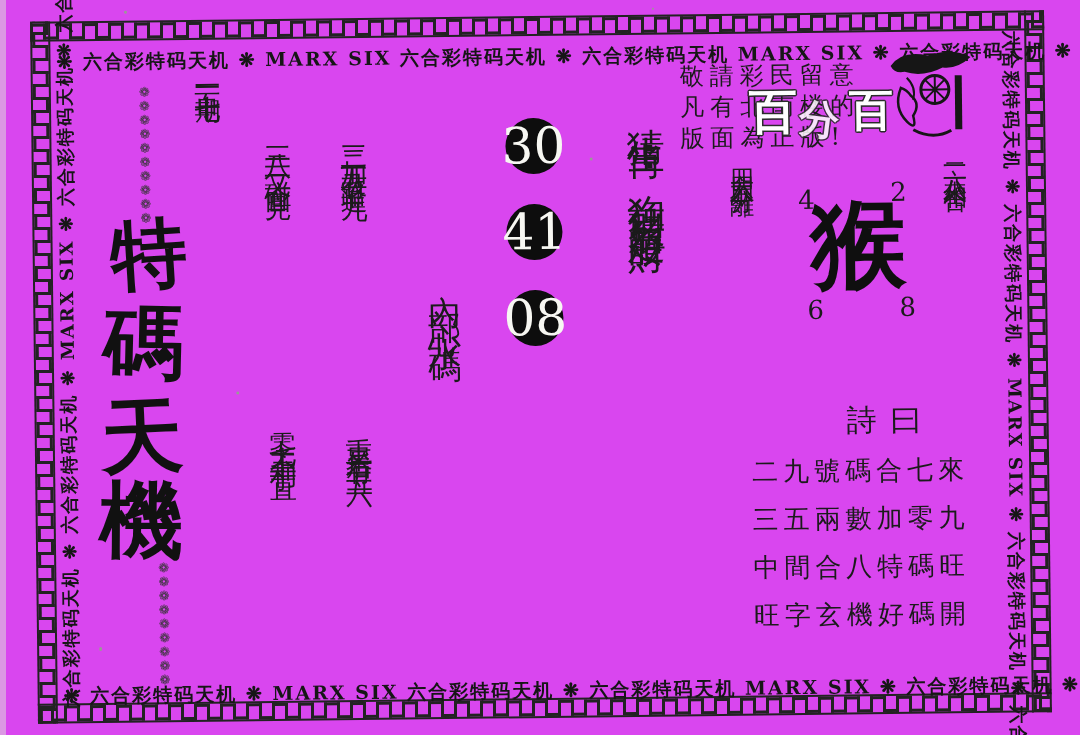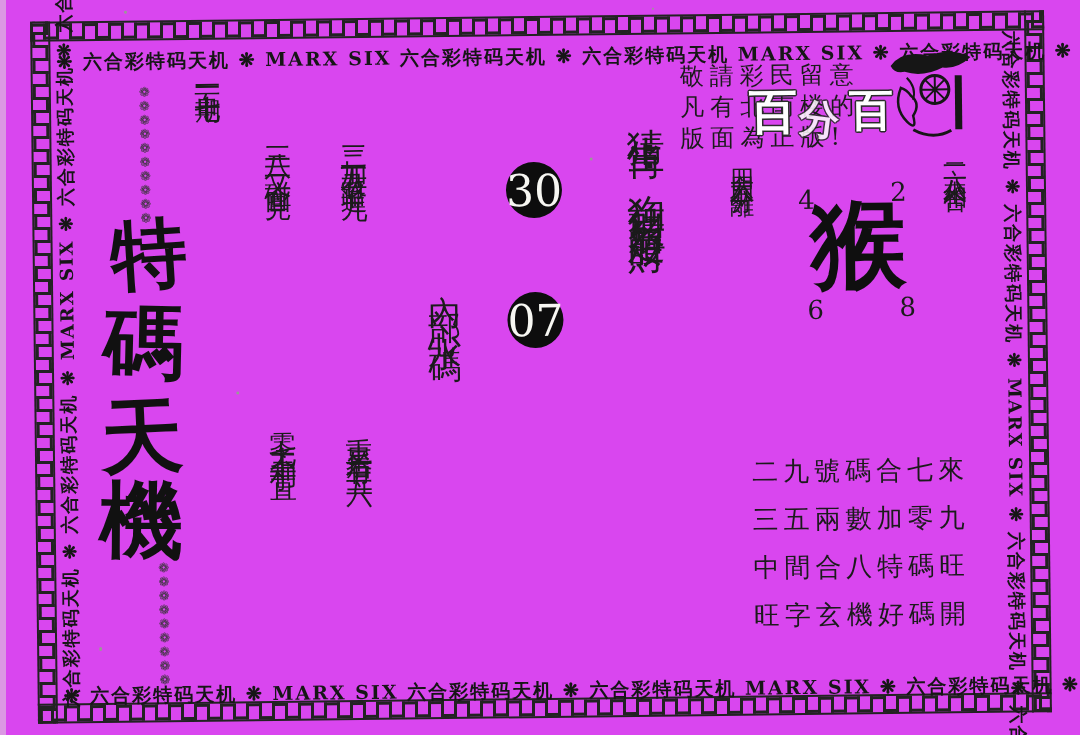--- a/index.html
+++ b/index.html
@@ -50,21 +50,21 @@
     text-shadow:-1.5px 0 #2b2b2b,1.5px 0 #2b2b2b,0 -1.5px #2b2b2b,0 1.5px #2b2b2b,
                 -1px -1px #2b2b2b,1px 1px #2b2b2b,-1px 1px #2b2b2b,1px -1px #2b2b2b;}
 
   
   .masthead-char{position:absolute;font-weight:900;line-height:1;color:#111;}
 
   
   #lucky-list{position:absolute;left:508px;top:118px;display:flex;flex-direction:column;gap:30px;}
   .num-circle{width:56px;height:56px;border-radius:50%;background:#0d0d0d;color:#f7f7f2;
               display:flex;align-items:center;justify-content:center;
-              font-size:44px;font-family:"DejaVu Serif",serif;margin-top:44px;}
+              font-size:50px;font-family:"DejaVu Serif",serif;}
 
   
   .poem-line{height:29px;line-height:29px;font-size:26px;letter-spacing:5px;
              margin-bottom:19px;white-space:nowrap;}
 
   .speck{position:absolute;background:#9a9a96;border-radius:50%;}
   .edge-shade{position:absolute;left:0;top:0;width:6px;height:735px;background:#dcdcd8;opacity:.55;}
 </style>
 </head>
 <body>
@@ -99,21 +99,22 @@
       <path d="M18 40 Q10 60 24 74 Q34 84 30 68 Q38 56 28 48 Q24 42 18 40 Z" fill="none" stroke="#161616" stroke-width="2.5"></path>
       <rect x="72" y="28" width="7" height="54" fill="#161616"></rect>
       <path d="M30 82 Q50 93 68 83" stroke="#161616" stroke-width="3" fill="none"></path>
       <path d="M24 30 Q34 40 30 52" stroke="#161616" stroke-width="2" fill="none"></path>
     </svg>
 
     <div class="vcol" style="left:622px;top:100px;font-size:38px;letter-spacing:7px;">猜生肖∶狗前豬后定發財</div>
 
     <div id="lucky-list">
       <div class="num-circle">30</div>
-      <div class="num-circle">07</div>
+      <div class="num-circle">41</div>
+      <div class="num-circle">08</div>
     </div>
 
     <div class="vcol" style="left:422px;top:268px;font-size:33px;letter-spacing:14px;">內部心水碼</div>
 
     <div class="vcol" style="left:338px;top:122px;font-size:27px;letter-spacing:7px;">三二加五有路進九</div>
     <div class="vcol" style="left:340px;top:414px;font-size:27px;letter-spacing:7px;">重來后有二五六</div>
     <div class="vcol" style="left:262px;top:122px;font-size:27px;letter-spacing:7px;">三八二一又碰面見</div>
     <div class="vcol" style="left:264px;top:408px;font-size:27px;letter-spacing:7px;">零七主不利于直</div>
 
     <div class="vcol" style="left:194px;top:68px;font-size:26px;letter-spacing:1px;">一百一十七期</div>
@@ -130,20 +131,21 @@
 
     <div class="vcol" style="left:728px;top:153px;font-size:24px;letter-spacing:4px;">四六四五不分離</div>
     <div class="vcol" style="left:941px;top:150px;font-size:24px;letter-spacing:4px;">二六一八來相合</div>
 
     <div style="position:absolute;left:812px;top:200px;font-size:96px;line-height:1;font-weight:900;color:#0f0f0f;">猴</div>
     <div style="position:absolute;left:800px;top:188px;font-size:26px;">4</div>
     <div style="position:absolute;left:892px;top:181px;font-size:26px;">2</div>
     <div style="position:absolute;left:808px;top:298px;font-size:26px;">6</div>
     <div style="position:absolute;left:900px;top:296px;font-size:26px;">8</div>
 
+    <div style="position:absolute;left:846px;top:404px;font-size:30px;letter-spacing:14px;white-space:nowrap;">詩曰</div>
     <div style="position:absolute;left:751px;top:460px;">
       <div class="poem-line">二九號碼合七來</div>
       <div class="poem-line">三五兩數加零九</div>
       <div class="poem-line">中間合八特碼旺</div>
       <div class="poem-line">旺字玄機好碼開</div>
     </div>
 
     <div class="speck" style="left:128px;top:6px;width:3px;height:3px;"></div>
     <div class="speck" style="left:656px;top:9px;width:2px;height:2px;"></div>
     <div class="speck" style="left:592px;top:158px;width:3px;height:3px;"></div>

